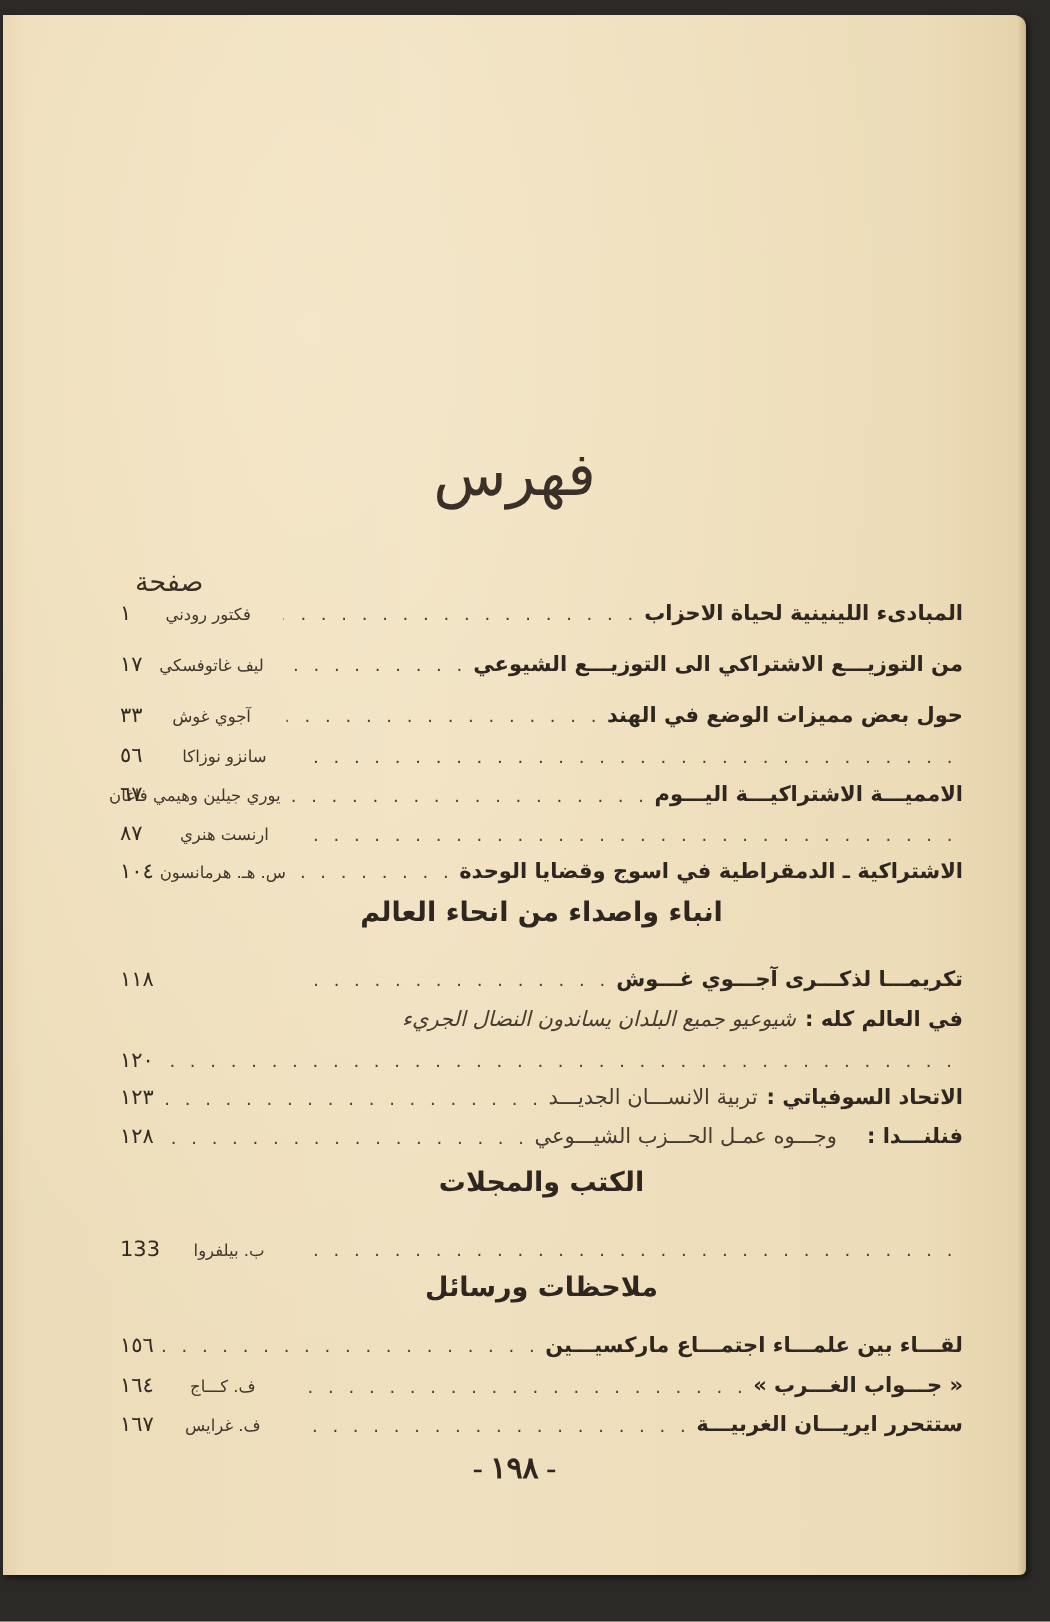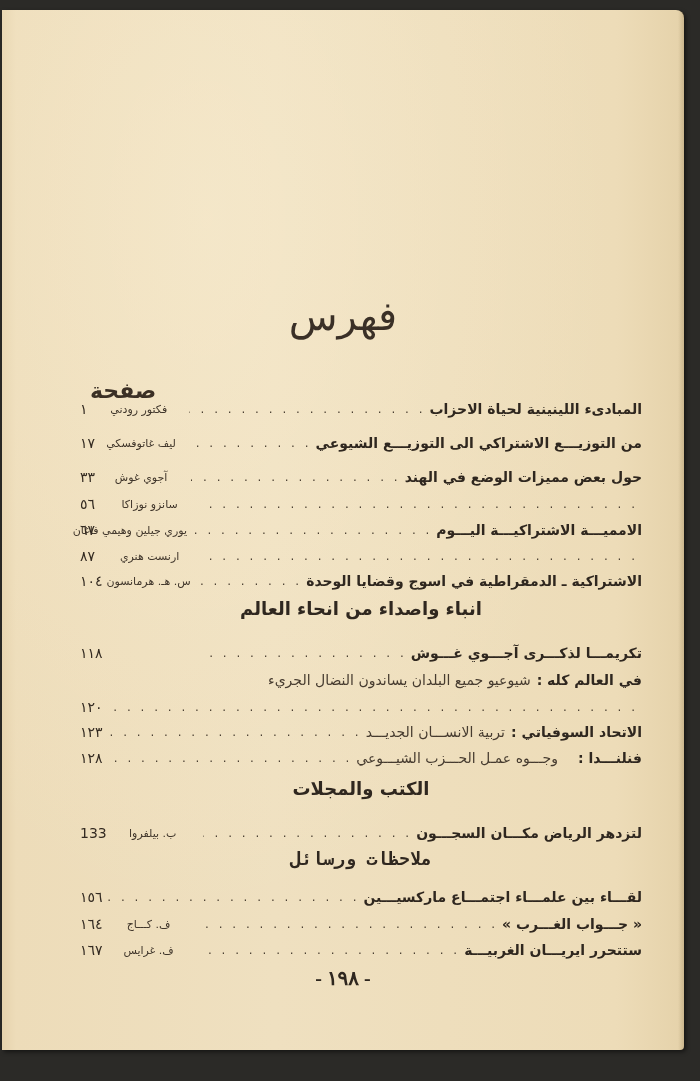--- a/index.html
+++ b/index.html
@@ -23,21 +23,21 @@
     background: linear-gradient(90deg, rgba(0,0,0,0), rgba(120,95,55,0.25));
     border-radius: 0 8px 4px 0;
   }
   .title {
     position: absolute; left: 0; width: 682px; top: 283px;
     text-align: center; font-family: "DejaVu Serif", serif;
     font-size: 40px; color: #3a3027; direction: rtl; letter-spacing: 2px;
   }
   .col-header {
     position: absolute; left: 88px; top: 368px; direction: rtl;
-    font-size: 22px; font-weight: bold; color: #3b3025;
+    font-size: 18px; font-weight: normal; color: #3b3025;
   }
   .toc { position: absolute; left: 78px; width: 562px; direction: rtl; }
   .row {
     position: absolute; right: 0; left: 0; height: 24px;
     display: flex; flex-direction: row; align-items: center;
     font-size: 14px; color: #2f271f; white-space: nowrap;
   }
   .row .t { font-weight: bold; }
   .row .sub { font-weight: normal; color: #463b2f; }
   .row .dots {
@@ -113,21 +113,21 @@
     <div class="section" style="top:588px;">انباء واصداء من انحاء العالم</div>
 
     <div class="row" style="top:631px;">
       <span class="t">تكريمـــا لذكـــرى آجـــوي غـــوش</span>
       <span class="dots"></span>
       <span class="author"></span>
       <span class="pg">١١٨</span>
     </div>
     <div class="row" style="top:658px;">
       <span class="t">في العالم كله :</span>
-      <span class="sub" style="margin-right:6px;">شيوعيو جميع البلدان يساندون النضال الجريء</span>
+      <span class="sub" style="margin-right:6px;font-style:italic;">شيوعيو جميع البلدان يساندون النضال الجريء</span>
       <span style="flex:1 1 auto;"></span>
       <span class="pg"></span>
     </div>
     <div class="row" style="top:685px;">
       <span class="dots"></span>
       <span class="pg">١٢٠</span>
     </div>
     <div class="row" style="top:710px;">
       <span class="t">الاتحاد السوفياتي :</span>
       <span class="sub" style="margin-right:6px;">تربية الانســـان الجديـــد</span>
@@ -137,27 +137,26 @@
     <div class="row" style="top:736px;">
       <span class="t">فنلنـــدا :</span>
       <span class="sub" style="margin-right:20px;">وجـــوه عمـل الحـــزب الشيـــوعي</span>
       <span class="dots"></span>
       <span class="pg">١٢٨</span>
     </div>
 
     <div class="section" style="top:768px;">الكتب والمجلات</div>
 
     <div class="row" style="top:811px;">
-      <span class="t">لتزدهر الرياض مكـــان السجـــون</span>
       <span class="dots"></span>
       <span class="author">ب. بيلفروا</span>
       <span class="pg">133</span>
     </div>
 
-    <div class="section" style="top:838px;font-family:Liberation Mono, monospace;">ملاحظات ورسائل</div>
+    <div class="section" style="top:838px;">ملاحظات ورسائل</div>
 
     <div class="row" style="top:875px;">
       <span class="t">لقـــاء بين علمـــاء اجتمـــاع ماركسيـــين</span>
       <span class="dots"></span>
       <span class="pg">١٥٦</span>
     </div>
     <div class="row" style="top:902px;">
       <span class="t">« جـــواب الغـــرب »</span>
       <span class="dots"></span>
       <span class="author">ف. كـــاج</span>

